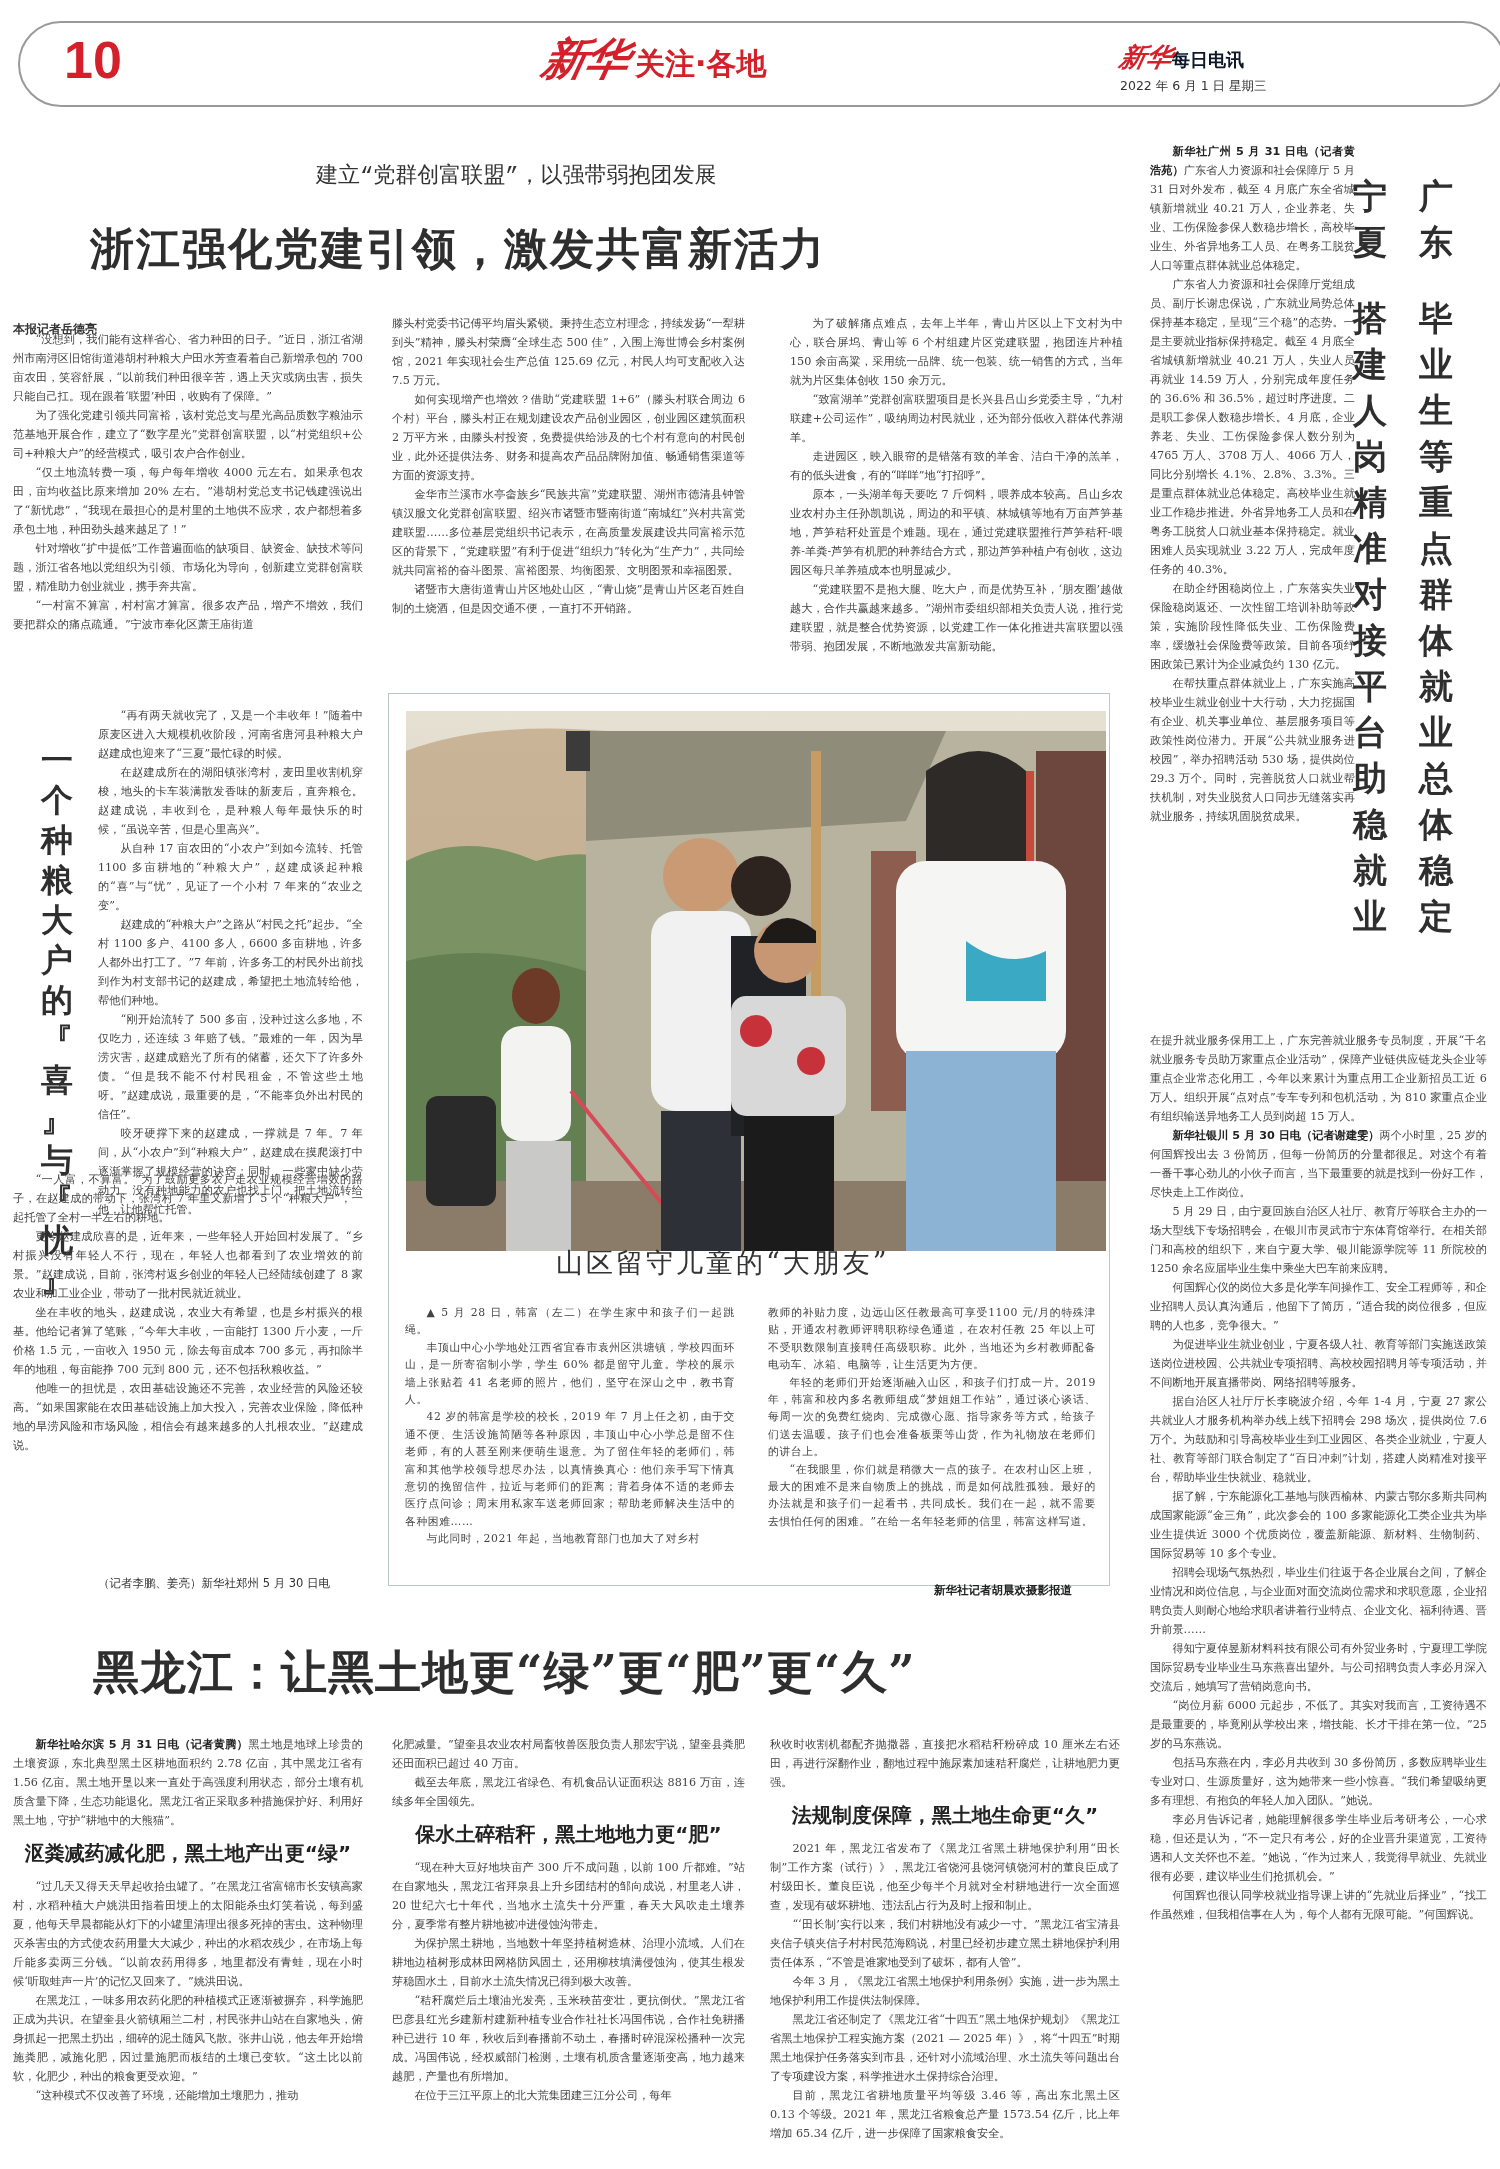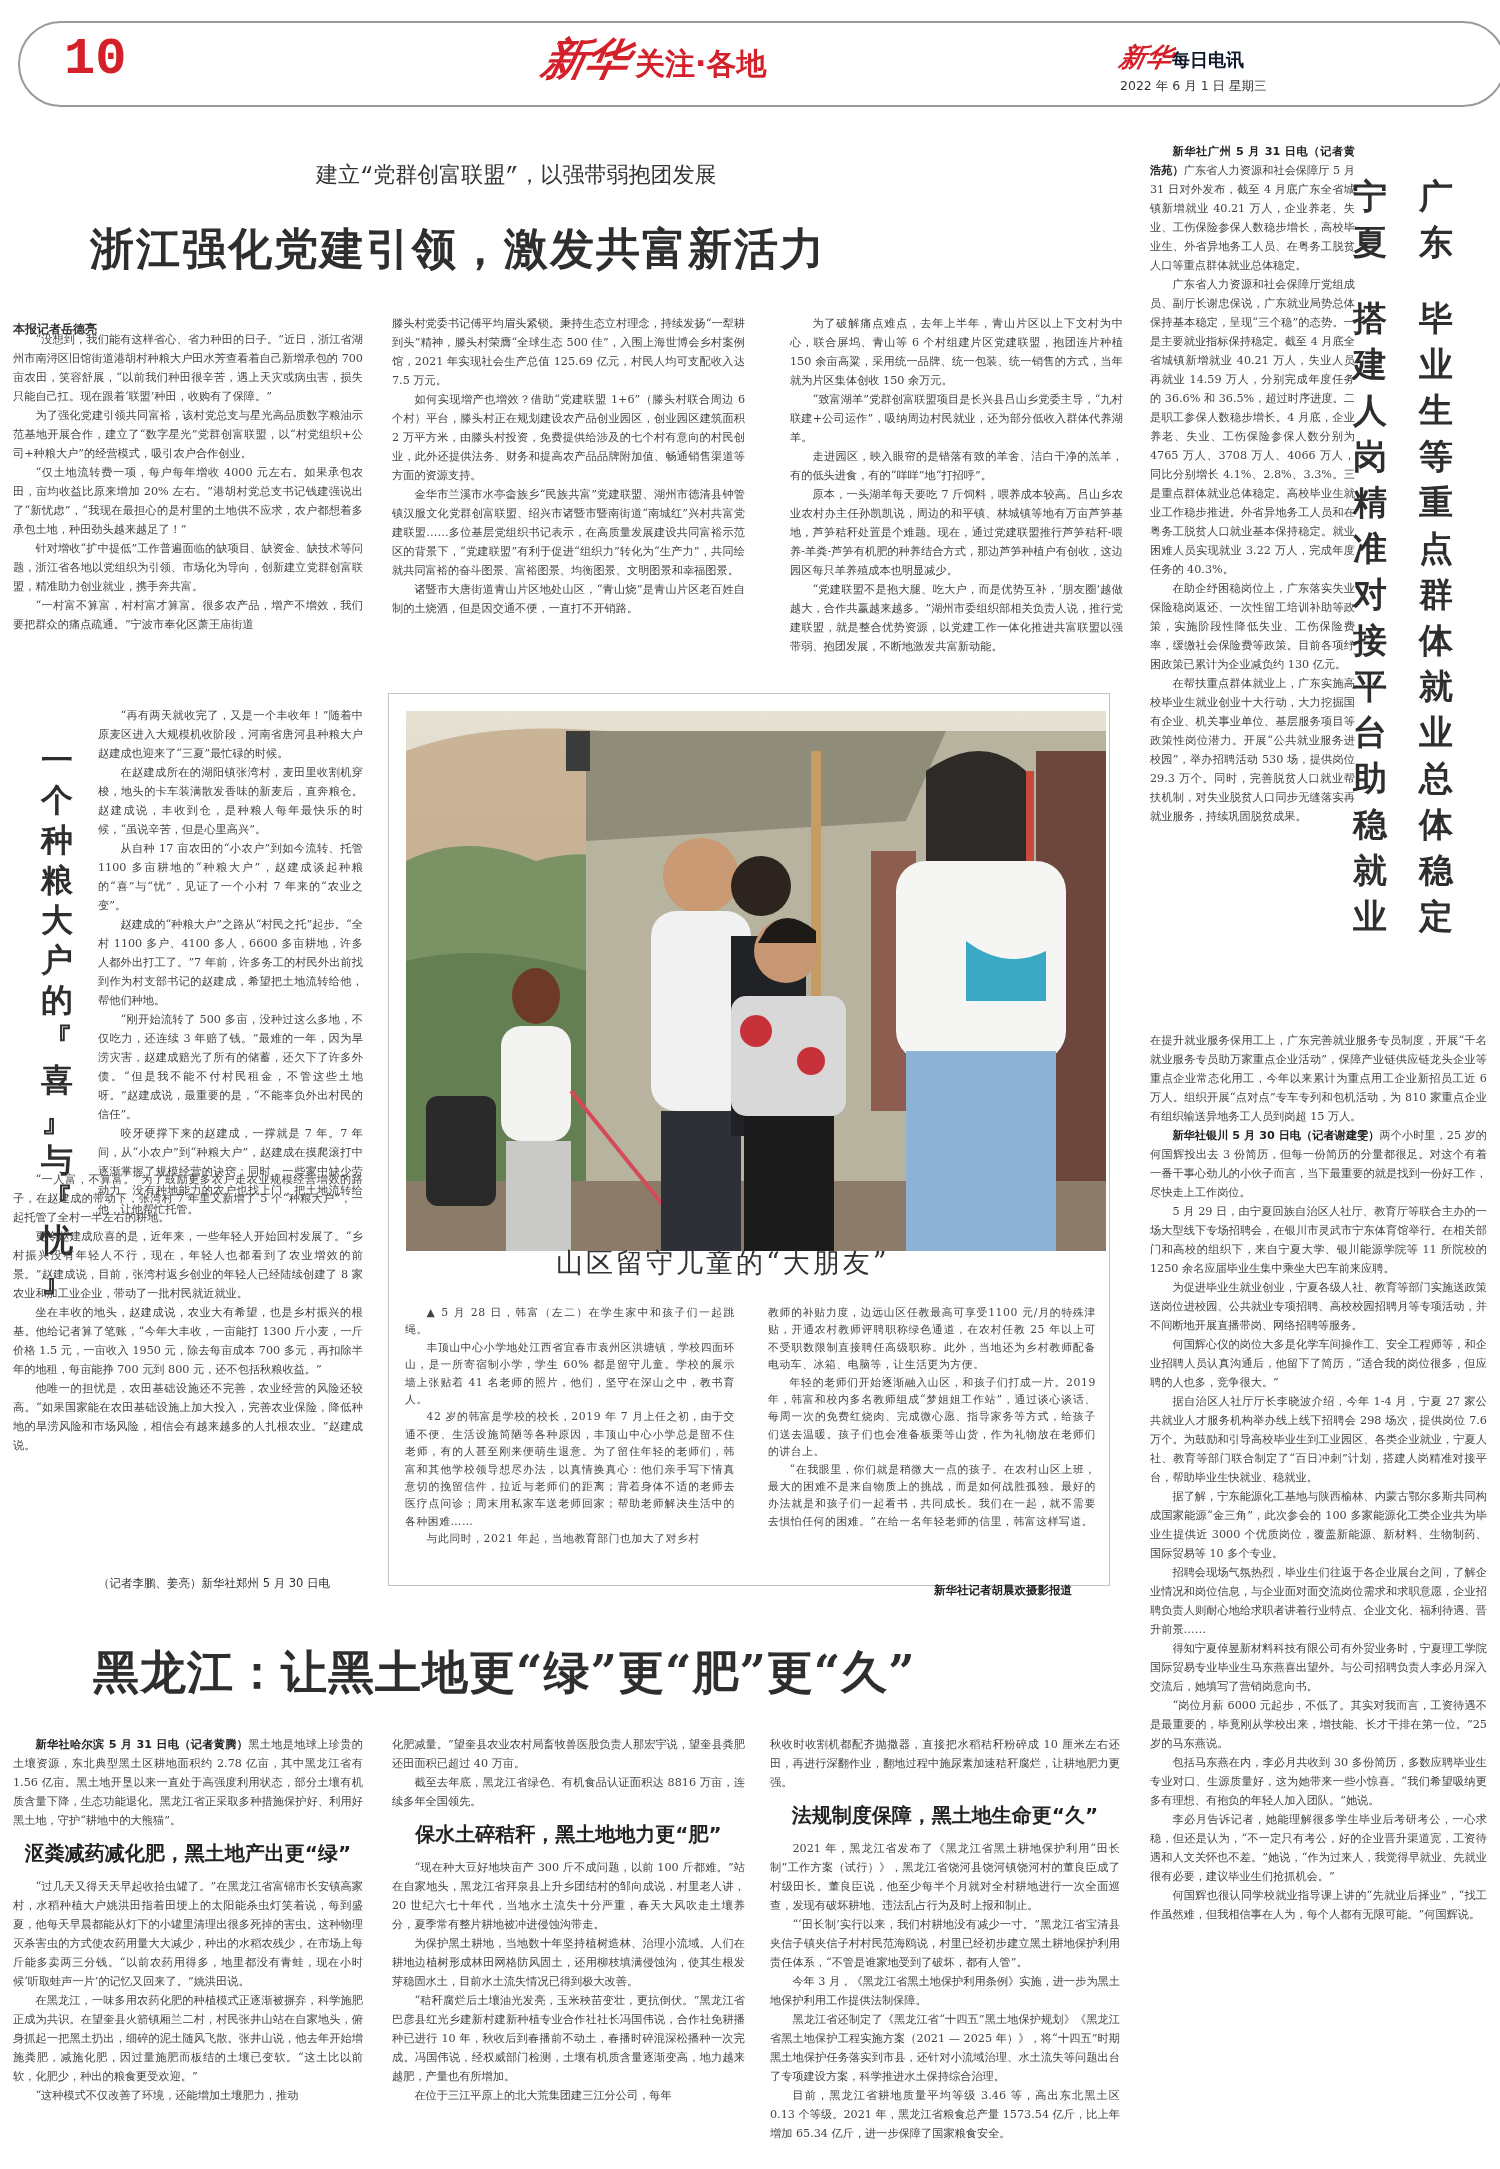--- a/index.html
+++ b/index.html
@@ -6,21 +6,21 @@
   html, body { width: 1500px; height: 2169px; background: #ffffff; overflow: hidden; }
   body { position: relative; font-family: "DejaVu Serif", "Liberation Serif", serif; color: #3a3a3a; }
 
   .abs { position: absolute; }
   .body-text { font-family: "DejaVu Serif", "Liberation Serif", serif; font-size: 11.2px; line-height: 19px; color: #444; text-align: justify; }
   .body-text p { text-indent: 2em; }
   .lead-bold { font-family: "DejaVu Sans", "Liberation Sans", sans-serif; font-weight: bold; color: #222; }
 
   
   .masthead { left: 18px; top: 21px; width: 1488px; height: 86px; border: 2px solid #9a9a9a; border-radius: 43px; background: #fff; }
-  .page-num { left: 64px; top: 30px; font-family: Liberation Mono, monospace; font-weight: bold; font-size: 52px; color: #d4202a; }
+  .page-num { left: 64px; top: 30px; font-family: Liberation Sans, sans-serif; font-weight: bold; font-size: 52px; color: #d4202a; }
   .brand { left: 543px; top: 30px; display: flex; align-items: baseline; }
   .brand-logo { font-family: "DejaVu Serif", serif; font-style: italic; font-weight: bold; font-size: 44px; color: #d4202a; letter-spacing: -2px; transform: skewX(-12deg); }
   .brand-section { font-family: "DejaVu Sans", sans-serif; font-weight: bold; font-size: 30px; color: #d4202a; margin-left: 8px; }
   .paper-name { left: 1120px; top: 40px; display: flex; align-items: baseline; }
   .paper-logo { font-family: "DejaVu Serif", serif; font-style: italic; font-weight: bold; font-size: 26px; color: #d4202a; transform: skewX(-12deg); }
   .paper-title { font-family: "DejaVu Sans", sans-serif; font-weight: bold; font-size: 18px; color: #0f172a; }
   .paper-date { left: 1120px; top: 78px; font-family: "DejaVu Sans", sans-serif; font-size: 12.5px; color: #333; }
 
   
   .zj-sub { left: 316px; top: 160px; font-family: Liberation Mono, monospace; font-size: 22px; color: #333; }
@@ -237,22 +237,22 @@
 <div class="abs body-text gd-text">
   <p><span class="lead-bold">新华社广州 5 月 31 日电（记者黄浩苑）</span><span>广东省人力资源和社会保障厅 5 月 31 日对外发布，截至 4 月底广东全省城镇新增就业 40.21 万人，企业养老、失业、工伤保险参保人数稳步增长，高校毕业生、外省异地务工人员、在粤务工脱贫人口等重点群体就业总体稳定。</span></p>
   <p>广东省人力资源和社会保障厅党组成员、副厅长谢忠保说，广东就业局势总体保持基本稳定，呈现“三个稳”的态势。一是主要就业指标保持稳定。截至 4 月底全省城镇新增就业 40.21 万人，失业人员再就业 14.59 万人，分别完成年度任务的 36.6% 和 36.5%，超过时序进度。二是职工参保人数稳步增长。4 月底，企业养老、失业、工伤保险参保人数分别为 4765 万人、3708 万人、4066 万人，同比分别增长 4.1%、2.8%、3.3%。三是重点群体就业总体稳定。高校毕业生就业工作稳步推进。外省异地务工人员和在粤务工脱贫人口就业基本保持稳定。就业困难人员实现就业 3.22 万人，完成年度任务的 40.3%。</p>
   <p>在助企纾困稳岗位上，广东落实失业保险稳岗返还、一次性留工培训补助等政策，实施阶段性降低失业、工伤保险费率，缓缴社会保险费等政策。目前各项纾困政策已累计为企业减负约 130 亿元。</p>
   <p>在帮扶重点群体就业上，广东实施高校毕业生就业创业十大行动，大力挖掘国有企业、机关事业单位、基层服务项目等政策性岗位潜力。开展“公共就业服务进校园”，举办招聘活动 530 场，提供岗位 29.3 万个。同时，完善脱贫人口就业帮扶机制，对失业脱贫人口同步无缝落实再就业服务，持续巩固脱贫成果。</p>
 </div>
 <div class="abs body-text nx-text">
   <p style="text-indent:0">在提升就业服务保用工上，广东完善就业服务专员制度，开展“千名就业服务专员助万家重点企业活动”，保障产业链供应链龙头企业等重点企业常态化用工，今年以来累计为重点用工企业新招员工近 6 万人。组织开展“点对点”专车专列和包机活动，为 810 家重点企业有组织输送异地务工人员到岗超 15 万人。</p>
   <p><span class="lead-bold">新华社银川 5 月 30 日电（记者谢建雯）</span><span>两个小时里，25 岁的何国辉投出去 3 份简历，但每一份简历的分量都很足。对这个有着一番干事心劲儿的小伙子而言，当下最重要的就是找到一份好工作，尽快走上工作岗位。</span></p>
   <p>5 月 29 日，由宁夏回族自治区人社厅、教育厅等联合主办的一场大型线下专场招聘会，在银川市灵武市宁东体育馆举行。在相关部门和高校的组织下，来自宁夏大学、银川能源学院等 11 所院校的 1250 余名应届毕业生集中乘坐大巴车前来应聘。</p>
+  <p>何国辉心仪的岗位大多是化学车间操作工、安全工程师等，和企业招聘人员认真沟通后，他留下了简历，“适合我的岗位很多，但应聘的人也多，竞争很大。”</p>
   <p>为促进毕业生就业创业，宁夏各级人社、教育等部门实施送政策送岗位进校园、公共就业专项招聘、高校校园招聘月等专项活动，并不间断地开展直播带岗、网络招聘等服务。</p>
-  <p>何国辉心仪的岗位大多是化学车间操作工、安全工程师等，和企业招聘人员认真沟通后，他留下了简历，“适合我的岗位很多，但应聘的人也多，竞争很大。”</p>
   <p>据自治区人社厅厅长李晓波介绍，今年 1-4 月，宁夏 27 家公共就业人才服务机构举办线上线下招聘会 298 场次，提供岗位 7.6 万个。为鼓励和引导高校毕业生到工业园区、各类企业就业，宁夏人社、教育等部门联合制定了“百日冲刺”计划，搭建人岗精准对接平台，帮助毕业生快就业、稳就业。</p>
   <p>据了解，宁东能源化工基地与陕西榆林、内蒙古鄂尔多斯共同构成国家能源“金三角”，此次参会的 100 多家能源化工类企业共为毕业生提供近 3000 个优质岗位，覆盖新能源、新材料、生物制药、国际贸易等 10 多个专业。</p>
   <p>招聘会现场气氛热烈，毕业生们往返于各企业展台之间，了解企业情况和岗位信息，与企业面对面交流岗位需求和求职意愿，企业招聘负责人则耐心地给求职者讲着行业特点、企业文化、福利待遇、晋升前景……</p>
   <p>得知宁夏倬昱新材料科技有限公司有外贸业务时，宁夏理工学院国际贸易专业毕业生马东燕喜出望外。与公司招聘负责人李必月深入交流后，她填写了营销岗意向书。</p>
   <p>“岗位月薪 6000 元起步，不低了。其实对我而言，工资待遇不是最重要的，毕竟刚从学校出来，增技能、长才干排在第一位。”25 岁的马东燕说。</p>
   <p>包括马东燕在内，李必月共收到 30 多份简历，多数应聘毕业生专业对口、生源质量好，这为她带来一些小惊喜。“我们希望吸纳更多有理想、有抱负的年轻人加入团队。”她说。</p>
   <p>李必月告诉记者，她能理解很多学生毕业后考研考公，一心求稳，但还是认为，“不一定只有考公，好的企业晋升渠道宽，工资待遇和人文关怀也不差。”她说，“作为过来人，我觉得早就业、先就业很有必要，建议毕业生们抢抓机会。”</p>
   <p>何国辉也很认同学校就业指导课上讲的“先就业后择业”，“找工作虽然难，但我相信事在人为，每个人都有无限可能。”何国辉说。</p>
 </div>
 

